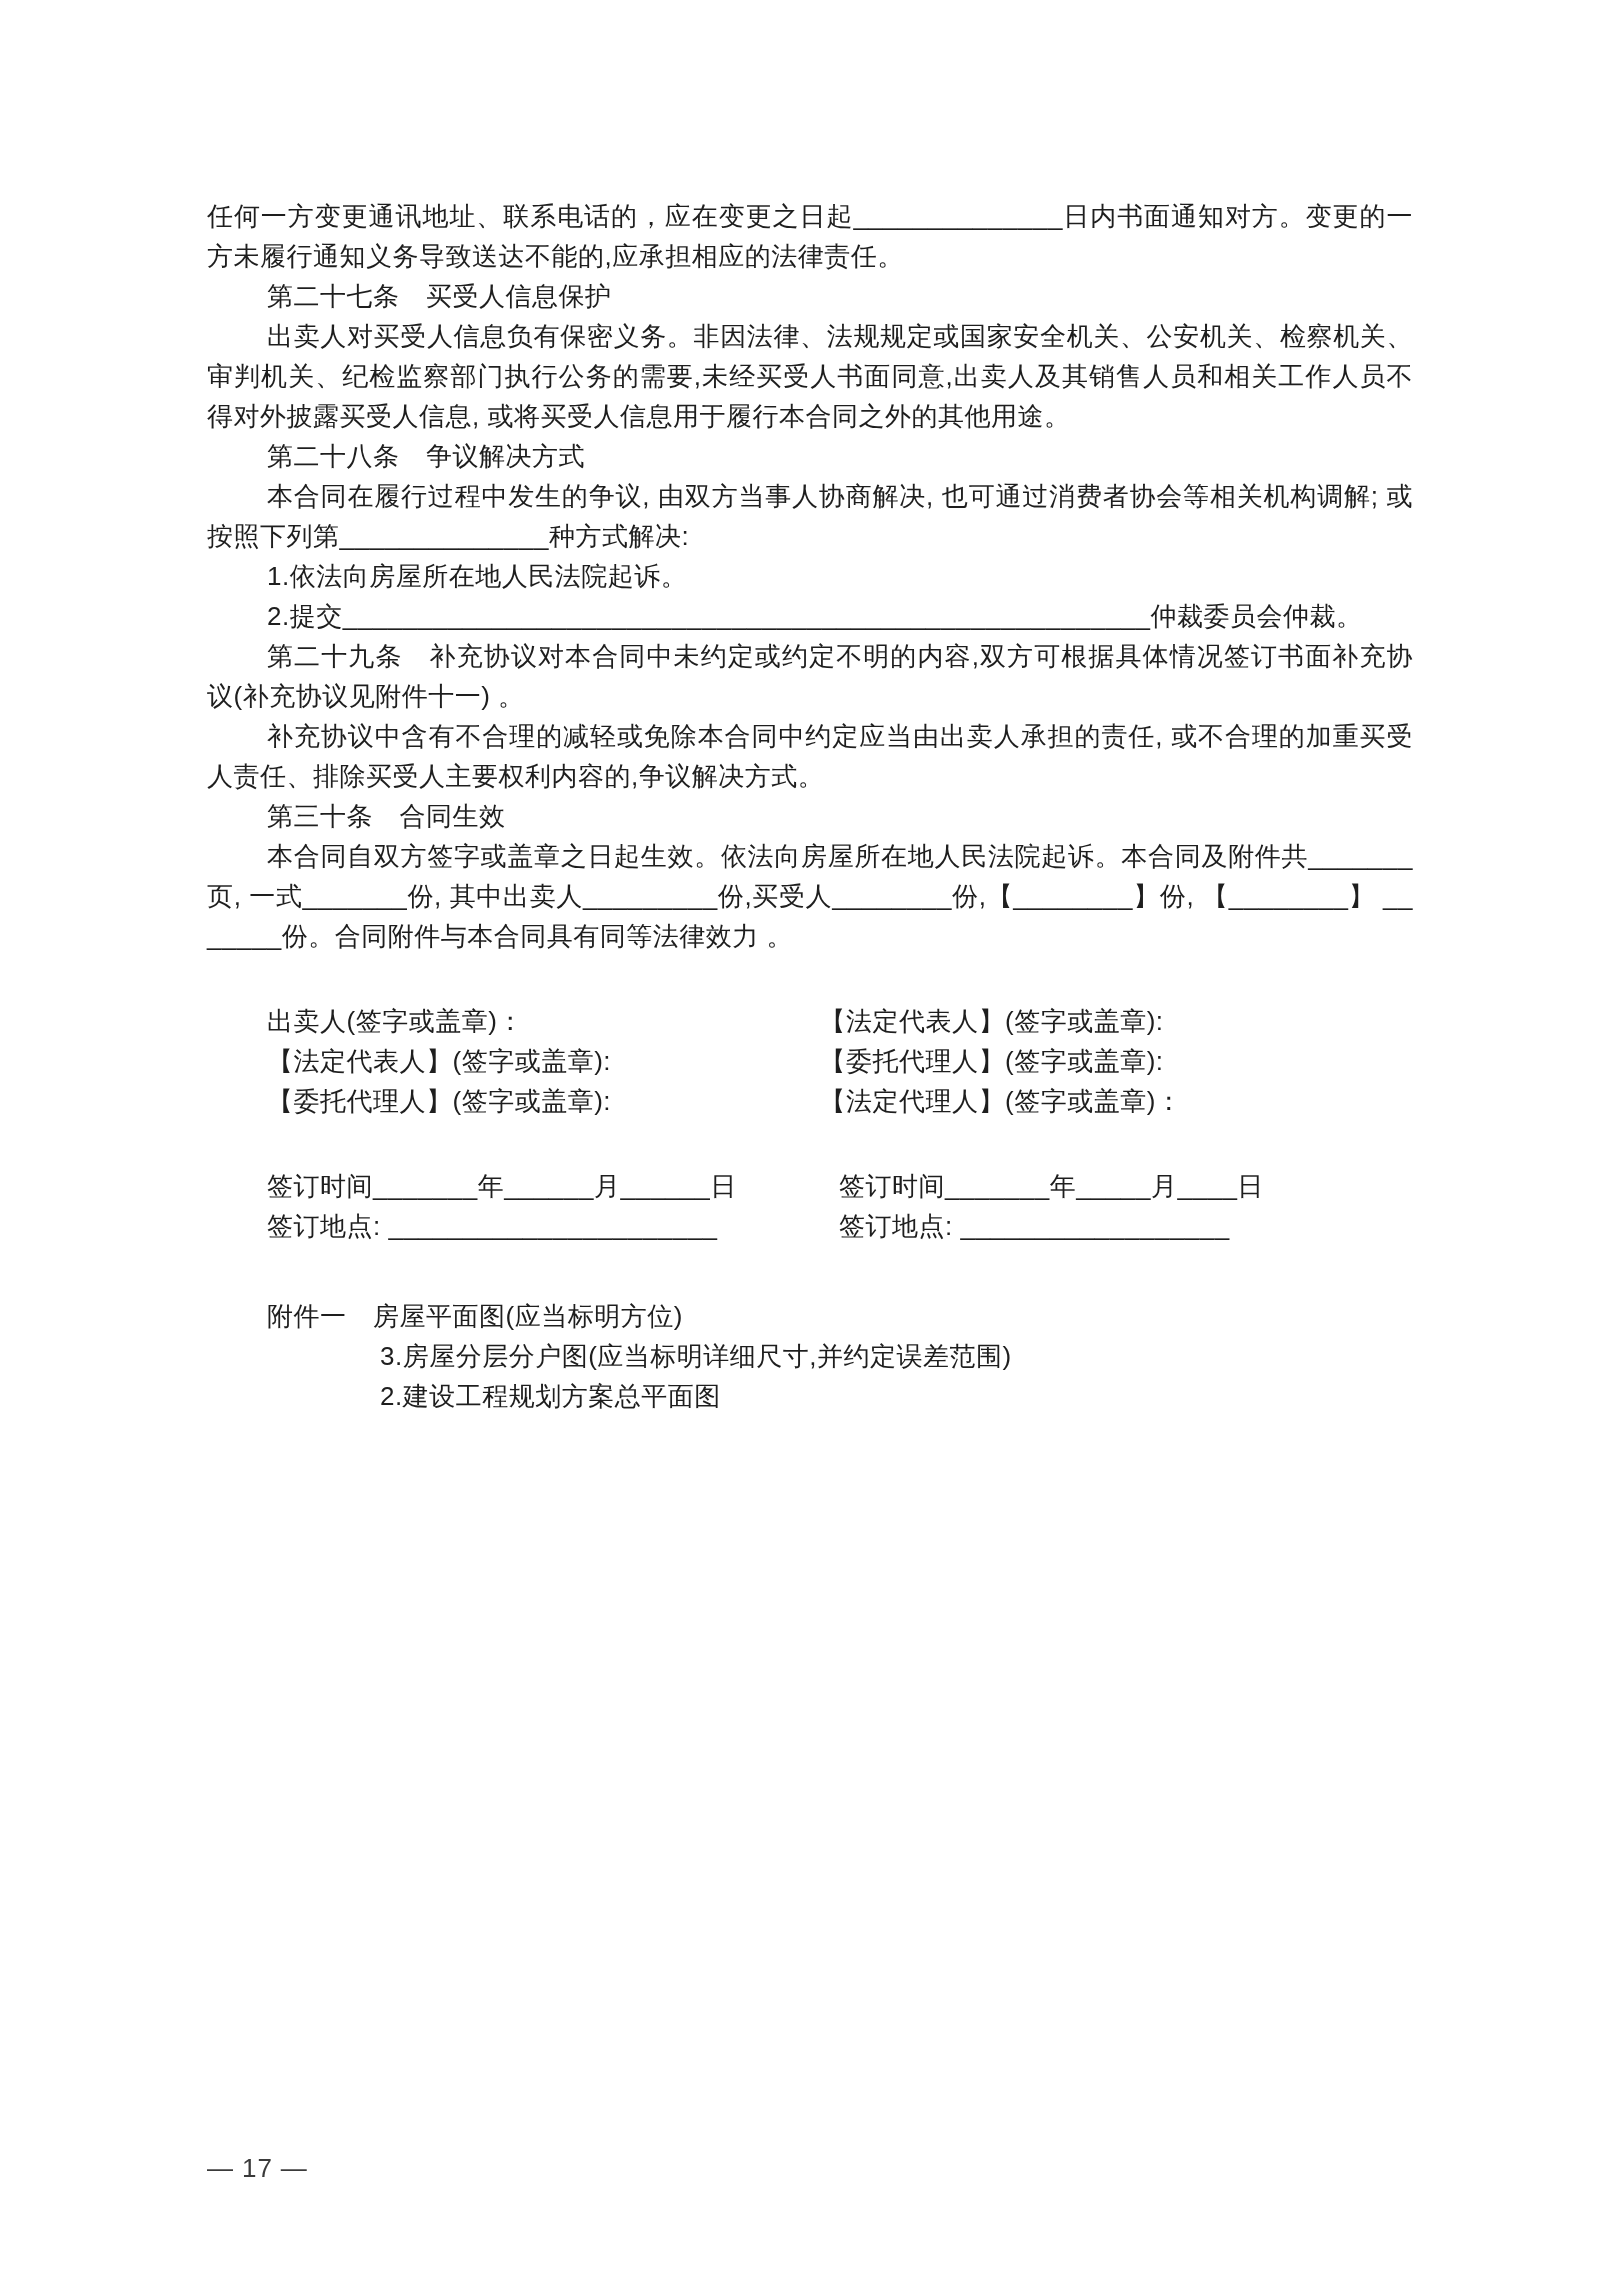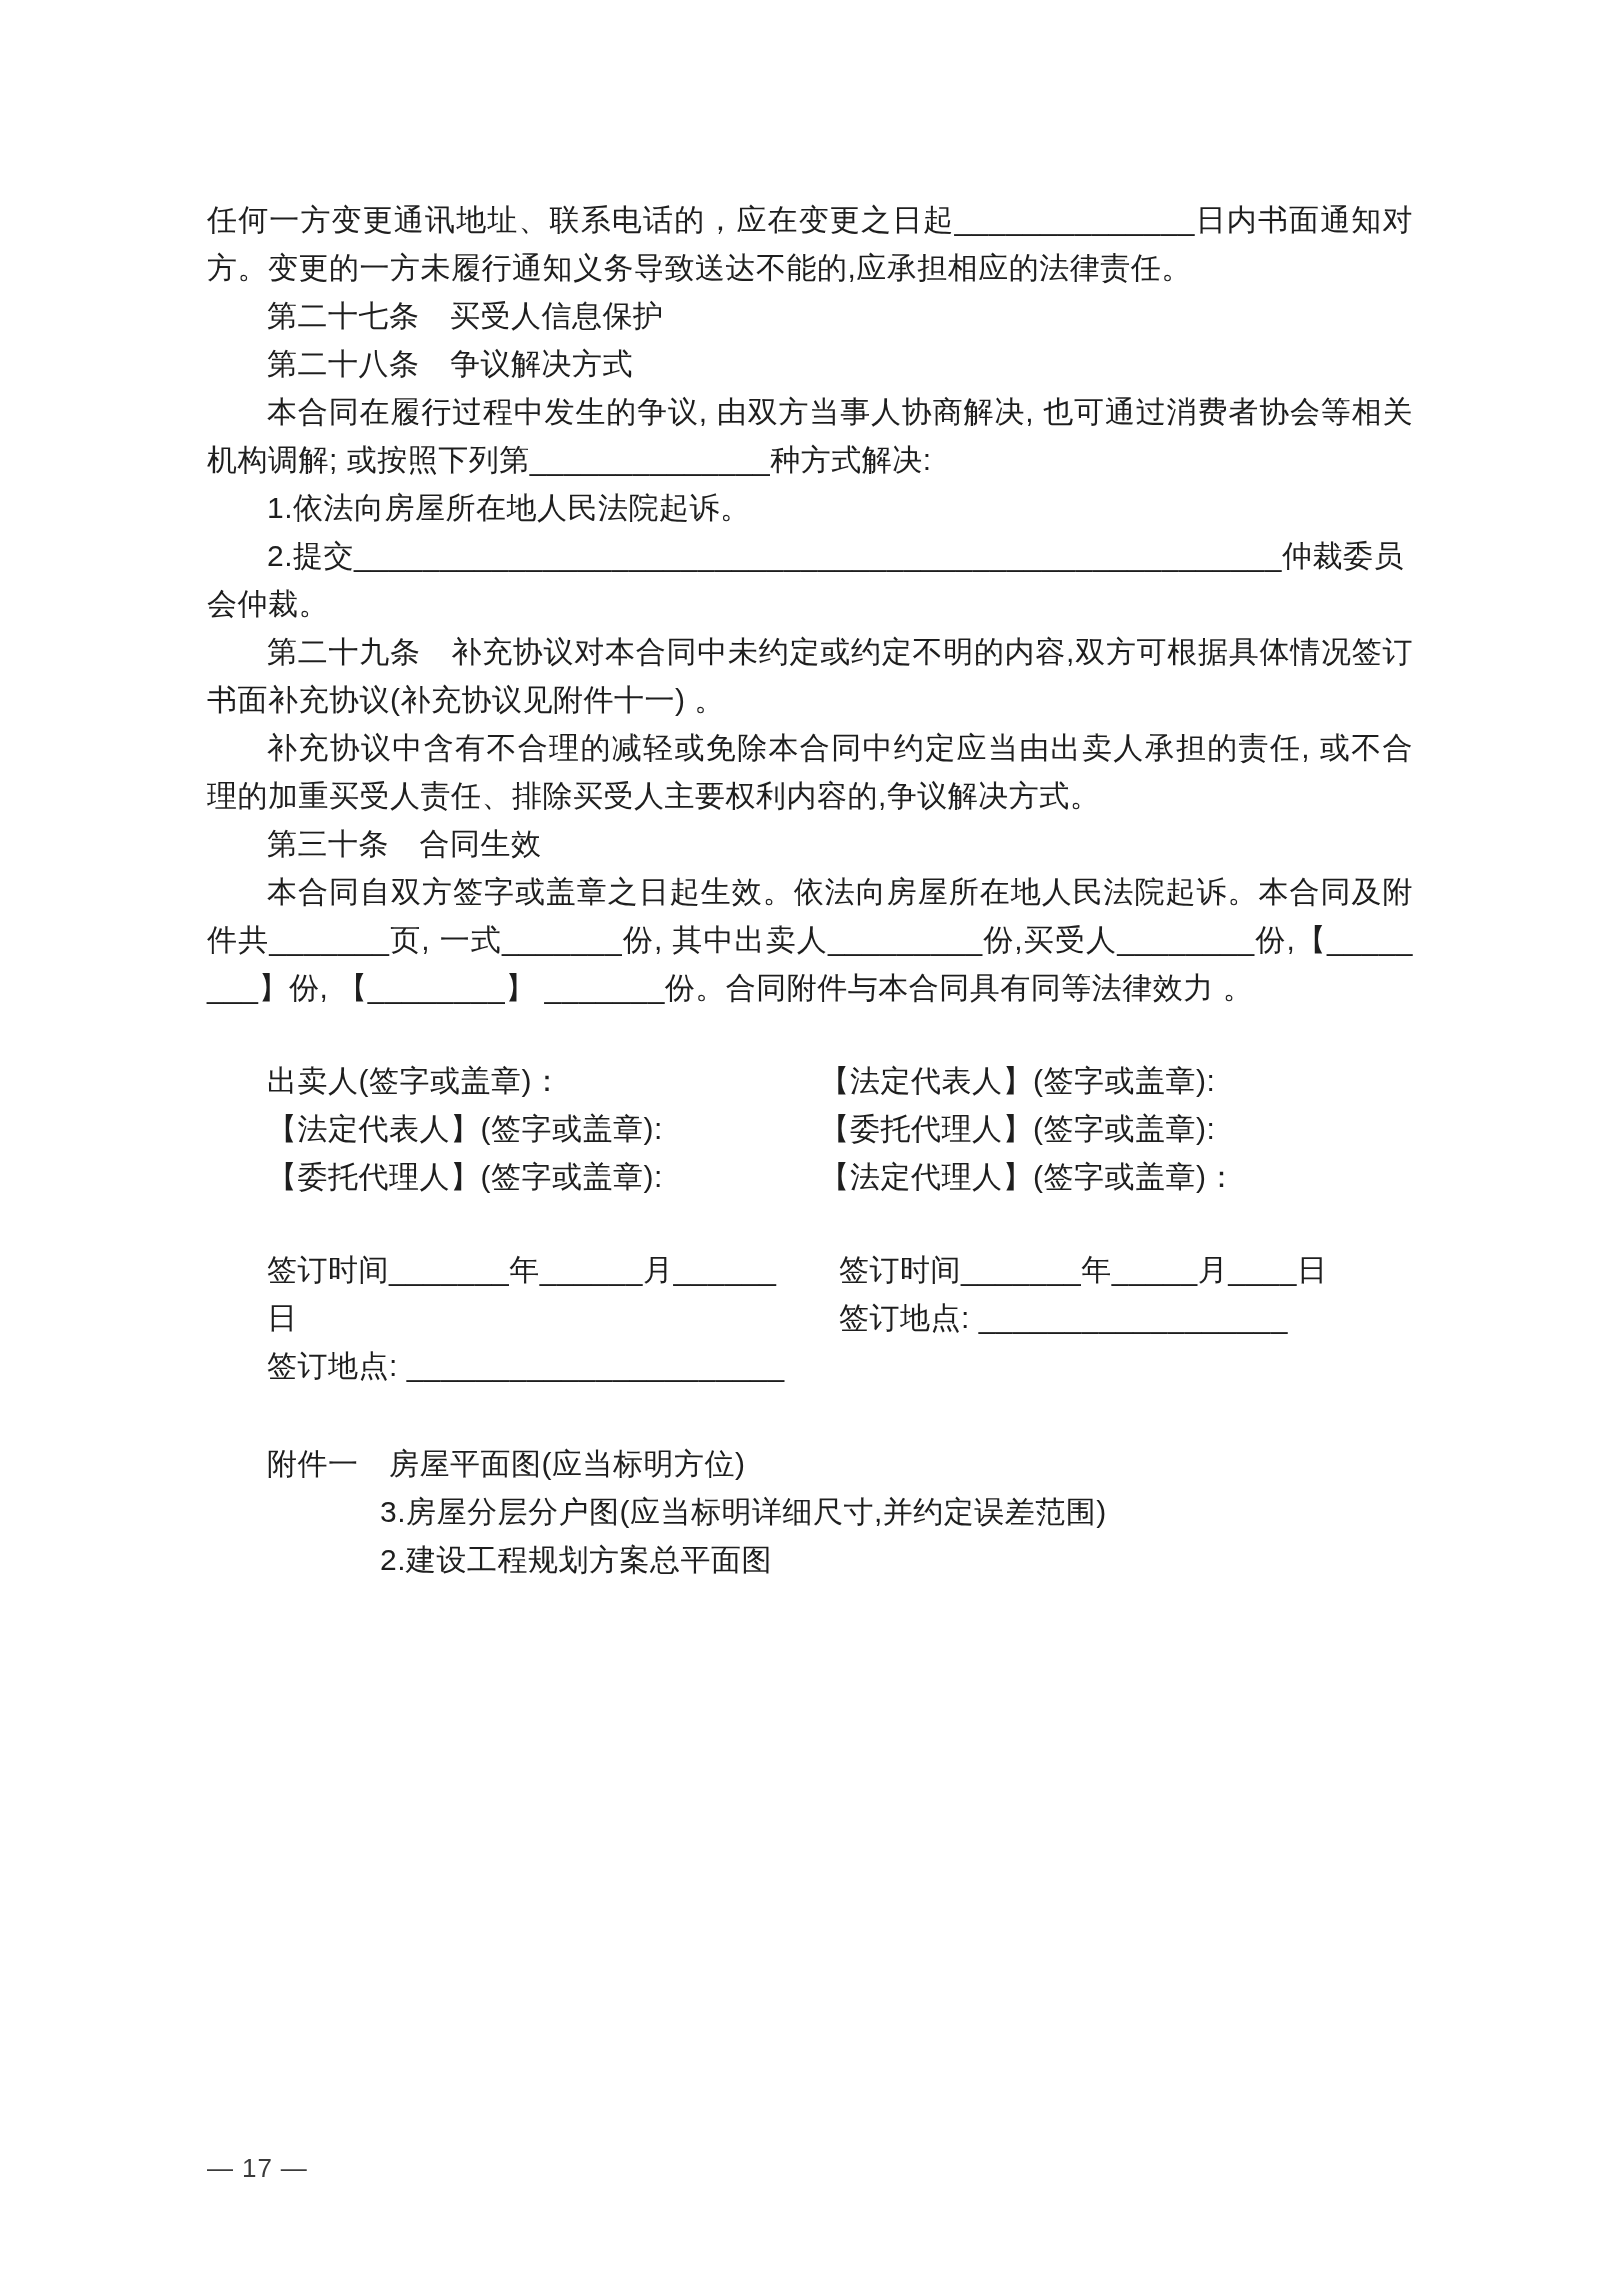--- a/index.html
+++ b/index.html
@@ -14,22 +14,22 @@
     font-family: "Liberation Sans", "DejaVu Sans", sans-serif;
     overflow: hidden;
   }
   .content {
     position: absolute;
     left: 207px;
     top: 196px;
     width: 1206px;
   }
   .content p {
-    font-size: 30px;
-    line-height: 48px;
+    font-size: 26px;
+    line-height: 40px;
     letter-spacing: 0.5px;
     word-break: break-all;
   }
   .just { text-align: justify; }
   .ind { text-indent: 60px; }
   .heading { text-indent: 60px; }
 
   
   .sig-block { margin-top: 45px; }
   .sig-cols { display: flex; }
@@ -54,20 +54,21 @@
   }
 </style>
 </head>
 <body>
 
 <div class="page">
   <div class="content">
 
     <p class="just">任何一方变更通讯地址、联系电话的，应在变更之日起______________日内书面通知对方。变更的一方未履行通知义务导致送达不能的,应承担相应的法律责任。</p>
     <p class="heading">第二十七条　买受人信息保护</p>
+    <p class="ind just">出卖人对买受人信息负有保密义务。非因法律、法规规定或国家安全机关、公安机关、检察机关、审判机关、纪检监察部门执行公务的需要,未经买受人书面同意,出卖人及其销售人员和相关工作人员不得对外披露买受人信息, 或将买受人信息用于履行本合同之外的其他用途。</p>
     <p class="heading">第二十八条　争议解决方式</p>
     <p class="ind just">本合同在履行过程中发生的争议, 由双方当事人协商解决, 也可通过消费者协会等相关机构调解; 或按照下列第______________种方式解决:</p>
     <p class="ind">1.依法向房屋所在地人民法院起诉。</p>
     <p class="ind">2.提交______________________________________________________仲裁委员会仲裁。</p>
     <p class="ind just">第二十九条　补充协议对本合同中未约定或约定不明的内容,双方可根据具体情况签订书面补充协议(补充协议见附件十一) 。</p>
     <p class="ind just">补充协议中含有不合理的减轻或免除本合同中约定应当由出卖人承担的责任, 或不合理的加重买受人责任、排除买受人主要权利内容的,争议解决方式。</p>
     <p class="heading">第三十条　合同生效</p>
     <p class="ind just">本合同自双方签字或盖章之日起生效。依法向房屋所在地人民法院起诉。本合同及附件共_______页, 一式_______份, 其中出卖人_________份,买受人________份,【________】份, 【________】 _______份。合同附件与本合同具有同等法律效力 。</p>
 
     <div class="sig-block">

